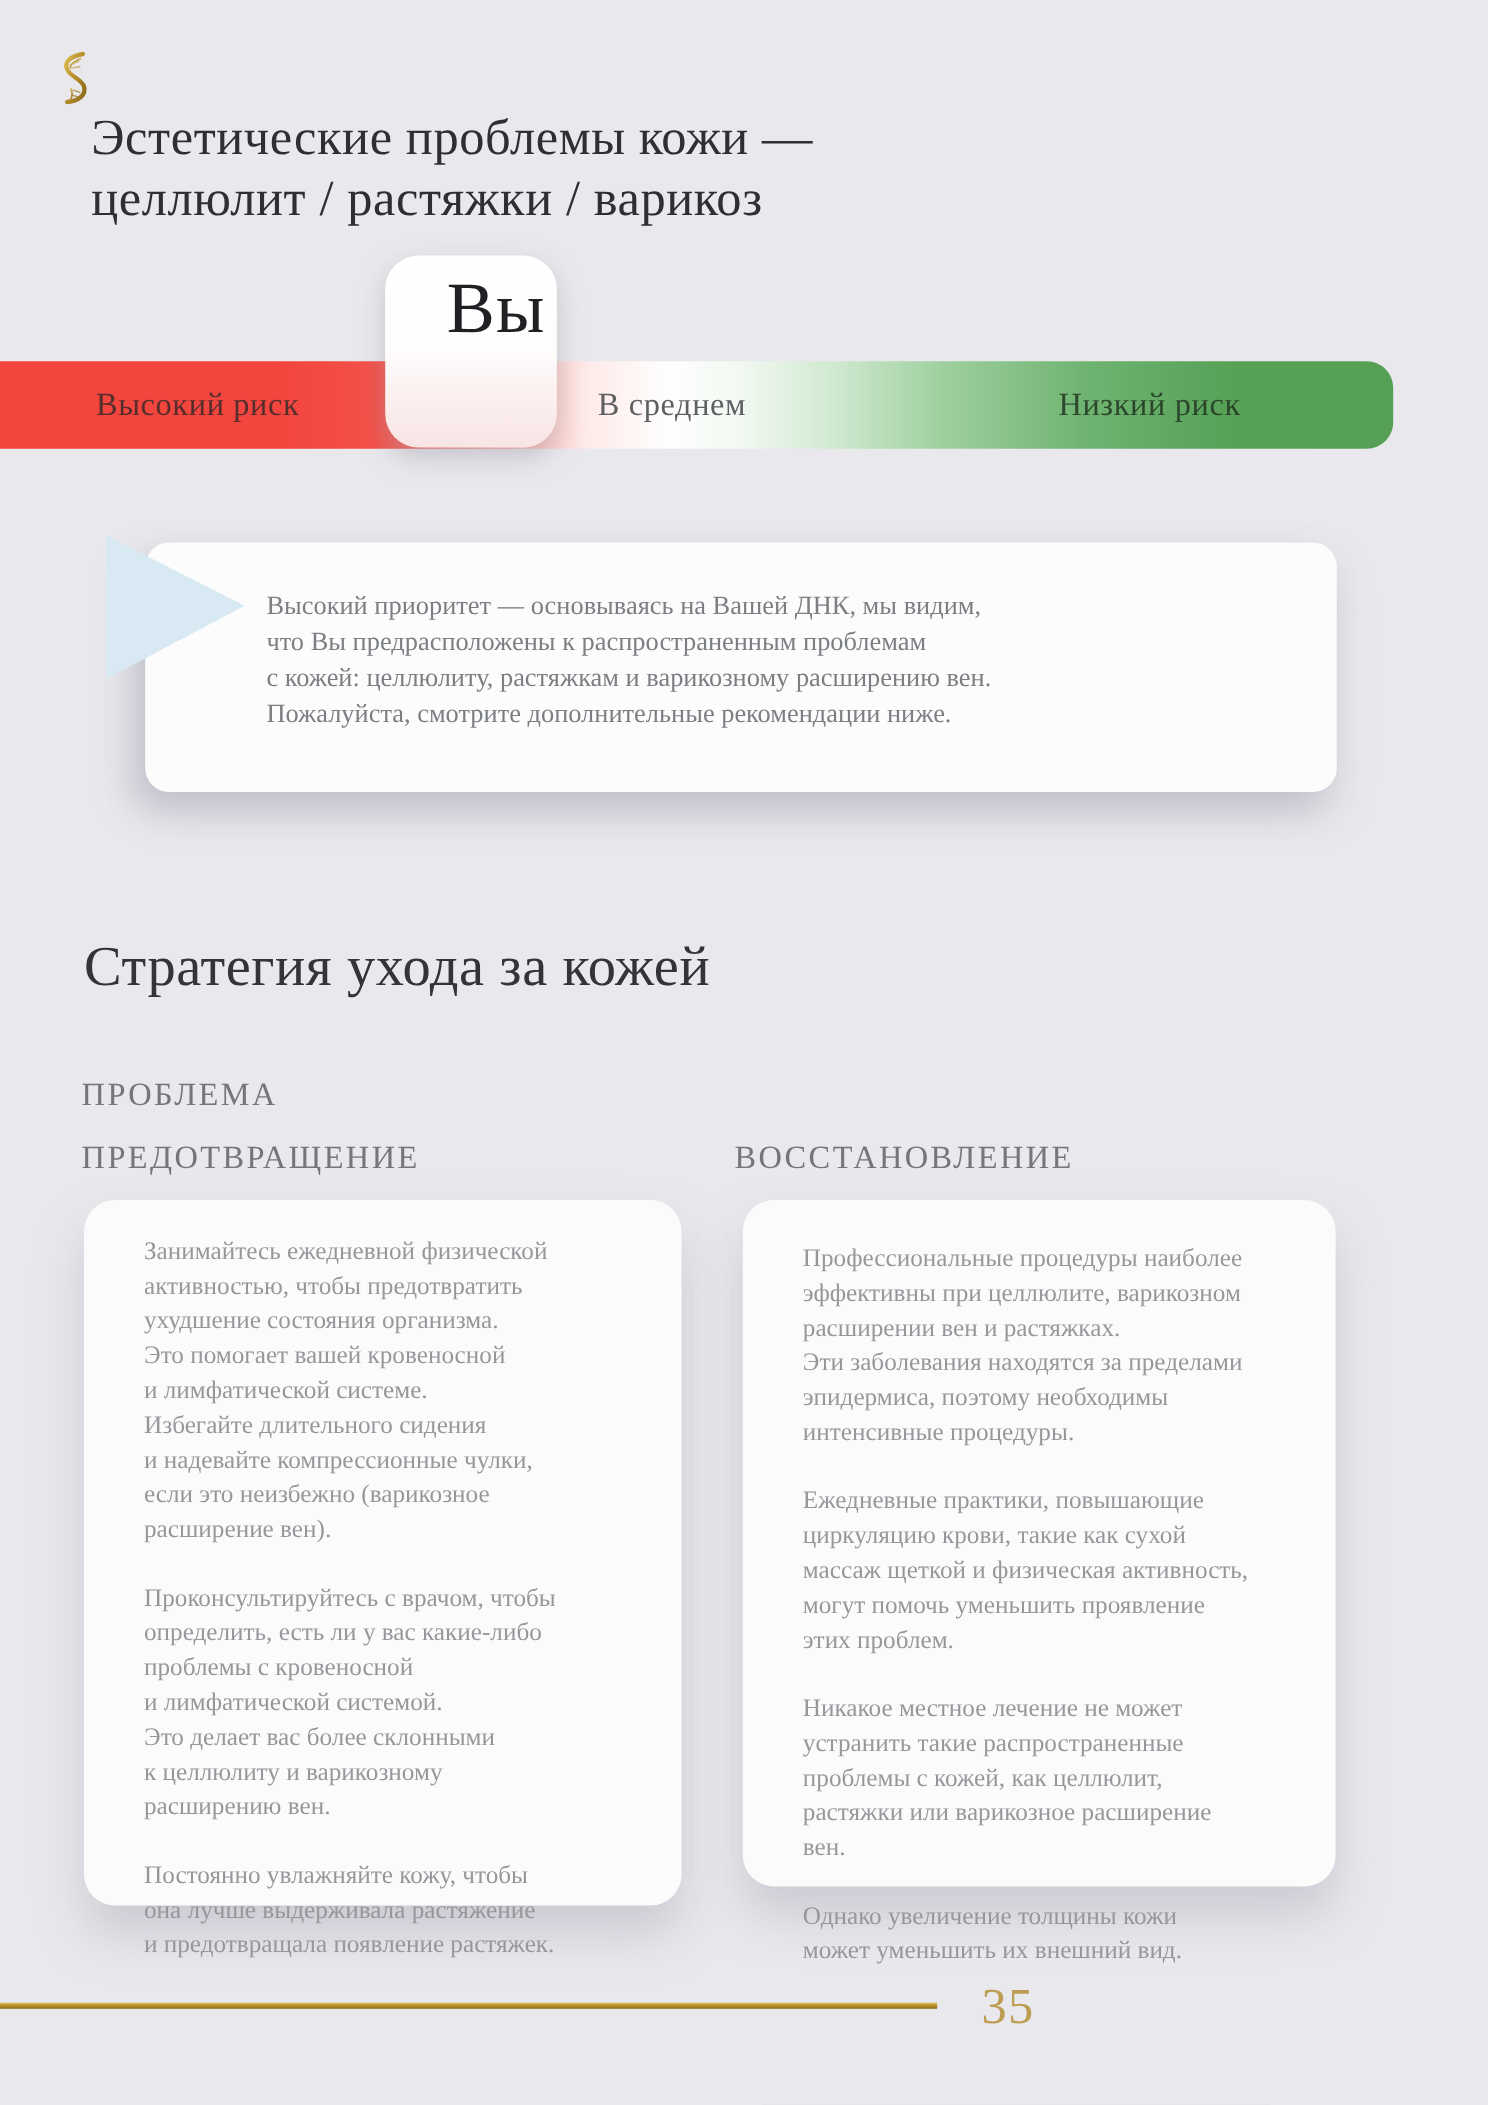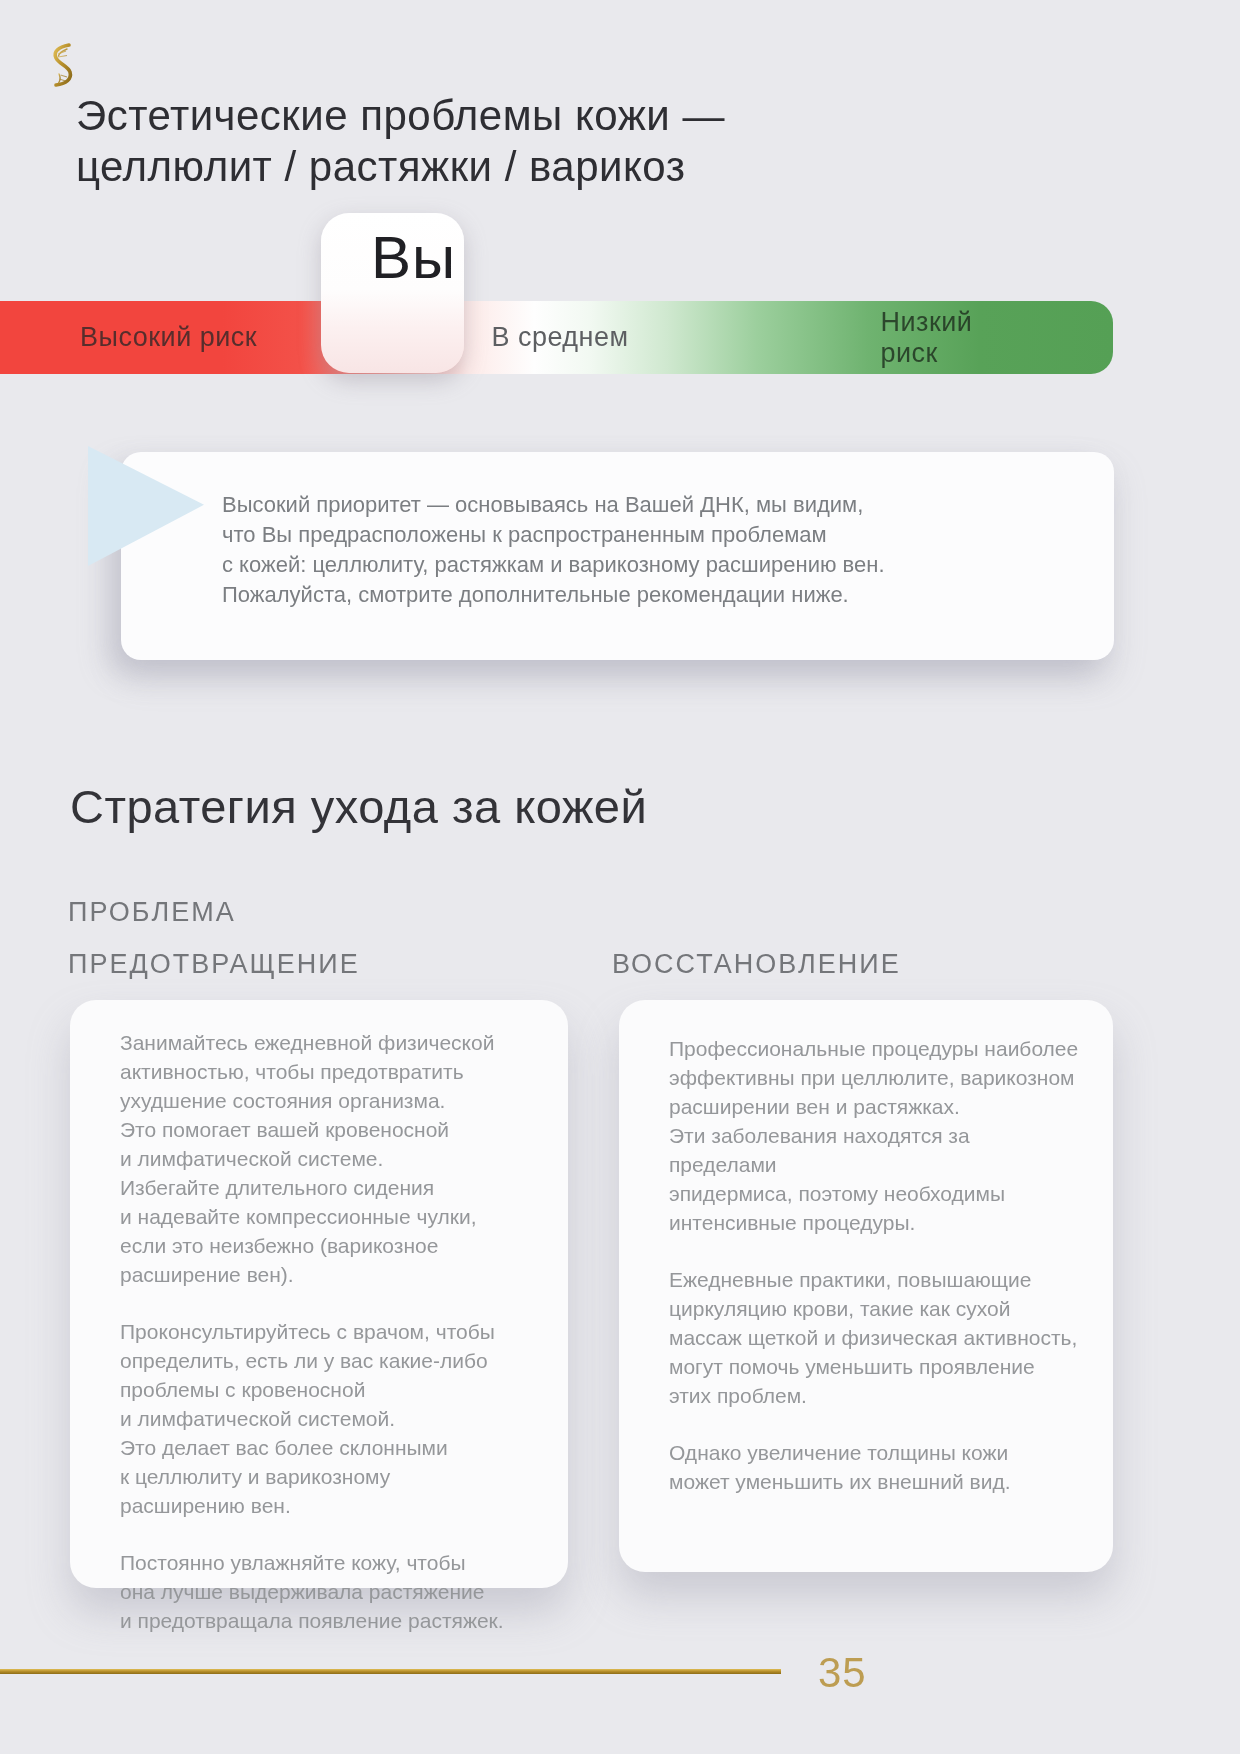--- a/index.html
+++ b/index.html
@@ -1,37 +1,38 @@
 <!DOCTYPE html>
 <html lang="ru"><head>
 <meta charset="utf-8">
 <title>DNA Report — Page 35</title>
 <style>
   html,body { margin:0; padding:0; background:#dcdce1; }
   .page {
     position:relative; width:1240px; height:1754px; margin:0 auto;
     background:#e9e9ed; overflow:hidden;
-    font-family:Liberation Sans, sans-serif;
+    font-family:Liberation Serif, serif;
     -webkit-font-smoothing:antialiased;
   }
   
   .logo { position:absolute; left:48px; top:42px; width:30px; height:46px; }
   .title {
     position:absolute; left:76px; top:90px;
     font-size:42px; line-height:51px; font-weight:300;
     color:#2e2e33; letter-spacing:.5px; white-space:pre-line;
   }
   
   .risk-bar {
     position:absolute; left:0; top:301px; width:1113px; height:73px;
     border-radius:0 22px 22px 0; z-index:2;
     background:linear-gradient(90deg,
       #f2453e 0%, #f2453e 20%, #f35149 27%, #f7928c 34%,
       #fdeae8 42%, #fefefe 48%, #f2f9f2 53%, #cfe8cf 60%,
       #9ccf9d 68%, #6fb370 78%, #58a258 88%, #55a055 100%);
+    padding-left:48px;
   }
   .risk-label {
     position:absolute; top:0; height:100%;
     display:flex; align-items:center;
     font-size:27px; font-weight:400; letter-spacing:.5px;
   }
   .risk-label.high { left:80px;  color:rgba(52,40,40,.82); }
   .risk-label.mid  { left:560px; transform:translateX(-50%); color:#5d5f62; }
   .risk-label.low  { left:958px; transform:translateX(-50%); color:rgba(30,48,30,.82); }
   .you-marker {
@@ -171,20 +172,25 @@
 эффективны при целлюлите, варикозном
 расширении вен и растяжках.
 Эти заболевания находятся за пределами
 эпидермиса, поэтому необходимы
 интенсивные процедуры.</p>
     <p>Ежедневные практики, повышающие
 циркуляцию крови, такие как сухой
 массаж щеткой и физическая активность,
 могут помочь уменьшить проявление
 этих проблем.</p>
+    <p>Никакое местное лечение не может
+устранить такие распространенные
+проблемы с кожей, как целлюлит,
+растяжки или варикозное расширение
+вен.</p>
     <p>Однако увеличение толщины кожи
 может уменьшить их внешний вид.</p>
   </div>
 
   <div class="gold-line"></div>
   <div class="page-number">35</div>
 
 </div>
 
 </body></html>

